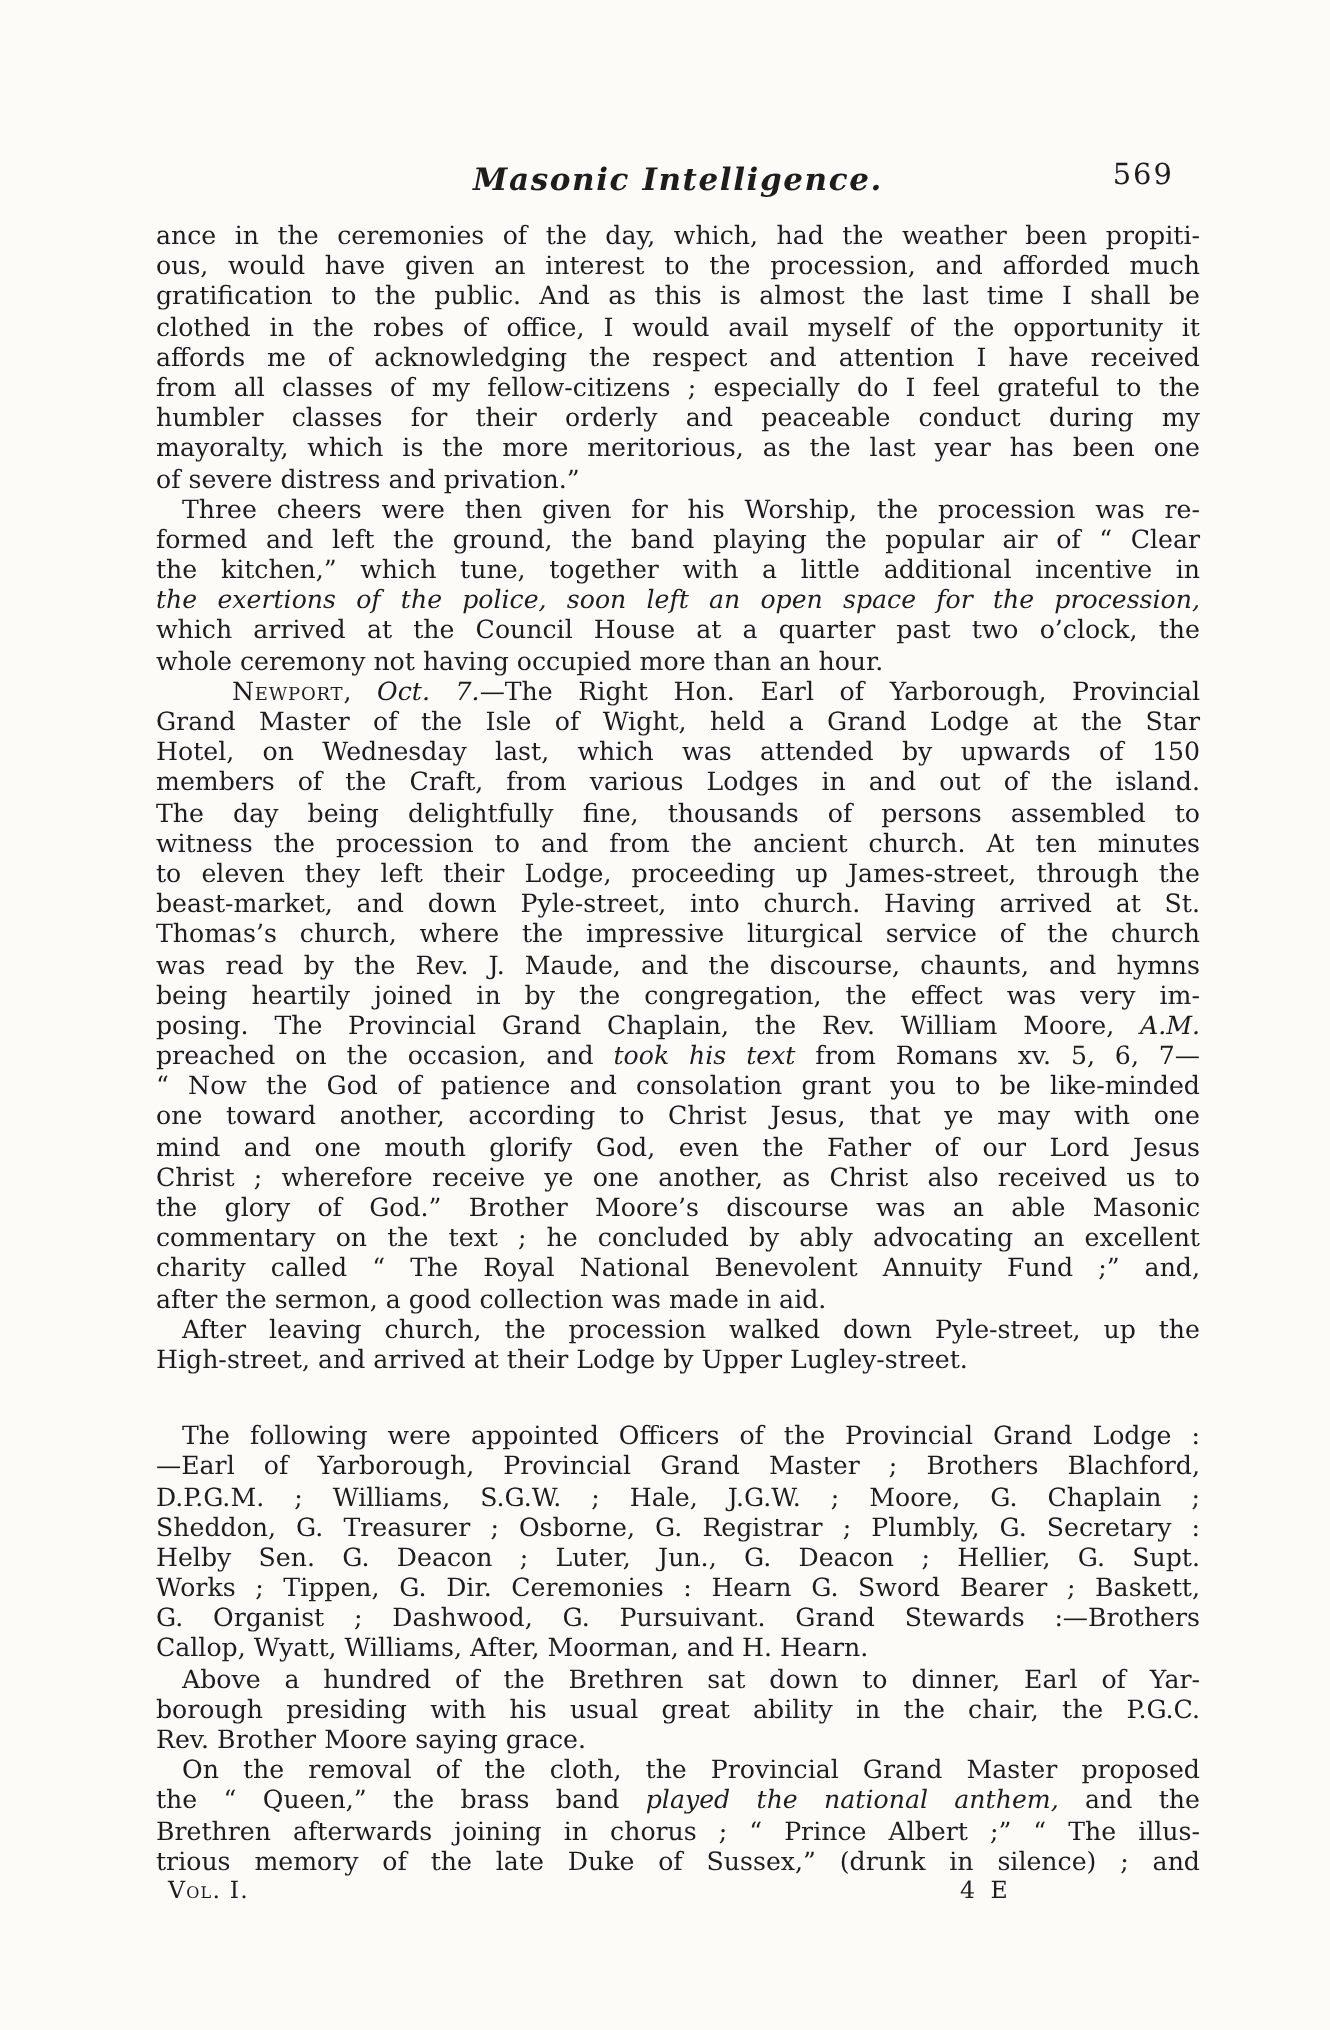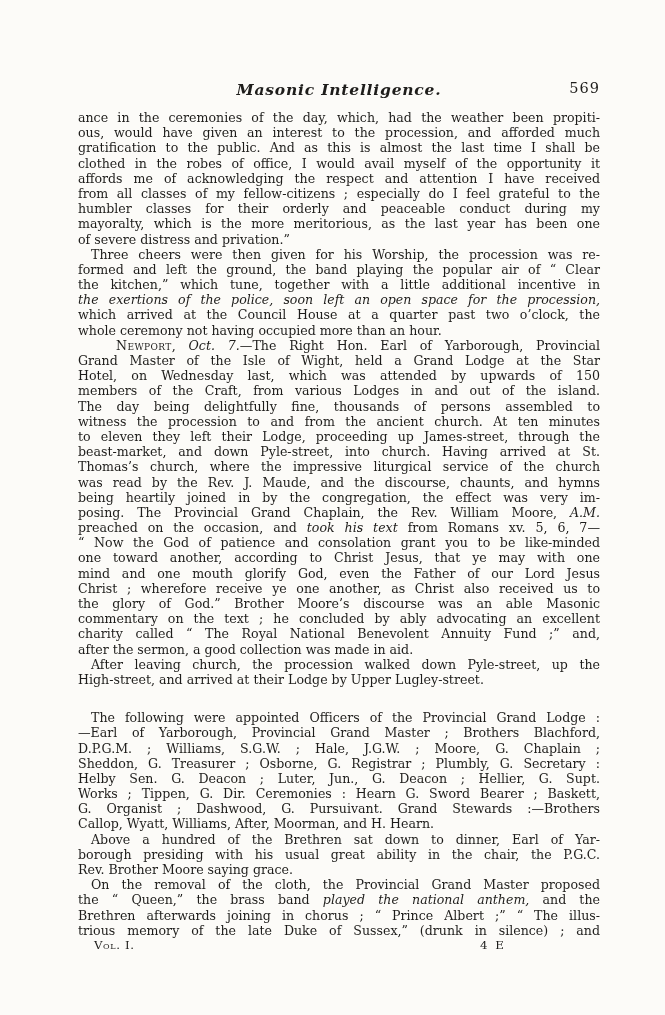--- a/index.html
+++ b/index.html
@@ -28,21 +28,21 @@
     position: absolute;
     left: 0; right: 0;
     text-align: center;
     font-style: italic;
     font-weight: bold;
     font-size: 15.5px;
     letter-spacing: 0.8px;
   }
   .page-number {
     position: absolute;
-    right: 0; top: 0;
+    right: 13px; top: 0;
     font-size: 14.5px;
     letter-spacing: 1px;
     text-align: center;
   }
   .page-body { margin-top: 13px; }
   .para { margin: 0; }
   .line {
     font-size: 12.6px;
     line-height: 15.2px;
     height: 15.2px;
@@ -59,21 +59,21 @@
   .it { font-style: italic; }
   .sc { font-variant: small-caps; letter-spacing: 0.4px; }
   .page-footer {
     position: relative;
     height: 15px;
     margin-top: 0;
     font-size: 11.8px;
   }
   .footer-volume {
     position: absolute;
-    left: 16px;
+    left: 6px;
     font-variant: small-caps;
     letter-spacing: 0.6px;
   }
   .footer-signature {
     position: absolute;
     left: 402px;
     letter-spacing: 2px;
   }
 </style>
 </head>

